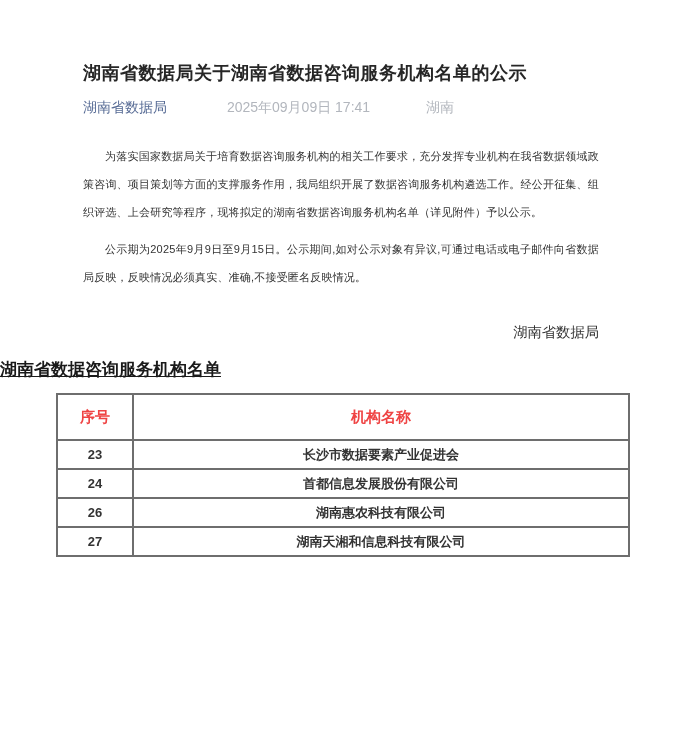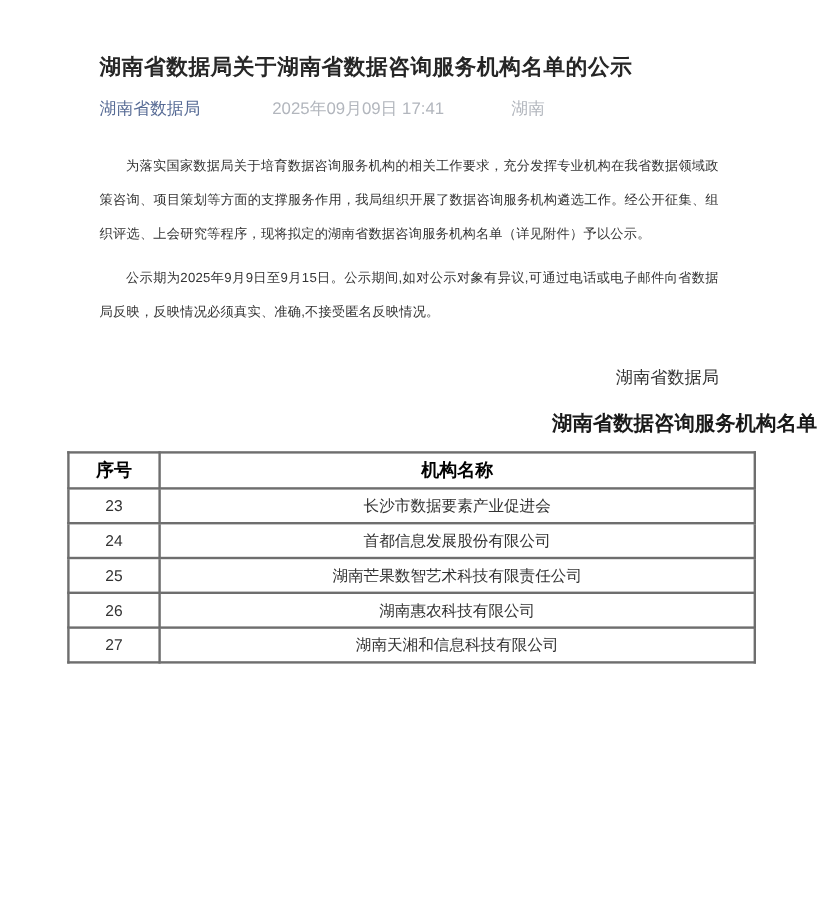--- a/index.html
+++ b/index.html
@@ -5,21 +5,21 @@
   * { box-sizing: border-box; margin: 0; padding: 0; }
   html, body { width: 681px; height: 756px; }
   body {
     background: #ffffff;
     font-family: "Liberation Sans", sans-serif;
     color: #333333;
     overflow: hidden;
   }
   .page { width: 681px; height: 756px; position: relative; }
 
-  .article { padding: 44px 83px 0 83px; }
+  .article { padding: 61px 83px 0 83px; }
 
   .title {
     font-size: 18px;
     font-weight: 700;
     color: #262626;
     line-height: 25px;
     letter-spacing: 0.5px;
   }
 
   .byline {
@@ -53,49 +53,50 @@
   }
 
   .attach-label {
     margin: 18px 0 0 55px;
     font-size: 17px;
     font-weight: 700;
     color: #1a1a1a;
   }
 
   .table-title {
-    text-align: right;
+    text-align: left;
     font-size: 17px;
     font-weight: 700;
     color: #1a1a1a;
     margin-top: 0;
+    text-decoration: underline;
   }
 
   table.inst-table {
     border-collapse: collapse;
     margin: 12px 0 0 56px;
     width: 574px;
     table-layout: fixed;
   }
   .inst-table th, .inst-table td {
     border: 2px solid #6e6e6e;
     text-align: center;
     vertical-align: middle;
   }
   .inst-table th {
     font-size: 15px;
     font-weight: 700;
-    color: #000000;
-    height: 30px;
+    color: #ef4444;
+    height: 46px;
   }
   .inst-table td {
     font-size: 13px;
     color: #333333;
     height: 29px;
-    font-weight: 400;
+    font-weight: 700;
   }
   .inst-table col.c-index { width: 76px; }
 </style>
 </head>
 <body>
 
 <div class="page">
 
   <div class="article">
     <h1 class="title">湖南省数据局关于湖南省数据咨询服务机构名单的公示</h1>
@@ -133,24 +134,20 @@
     <tbody>
       <tr>
         <td>23</td>
         <td>长沙市数据要素产业促进会</td>
       </tr>
       <tr>
         <td>24</td>
         <td>首都信息发展股份有限公司</td>
       </tr>
       <tr>
-        <td>25</td>
-        <td>湖南芒果数智艺术科技有限责任公司</td>
-      </tr>
-      <tr>
         <td>26</td>
         <td>湖南惠农科技有限公司</td>
       </tr>
       <tr>
         <td>27</td>
         <td>湖南天湘和信息科技有限公司</td>
       </tr>
 
     </tbody>
   </table>

